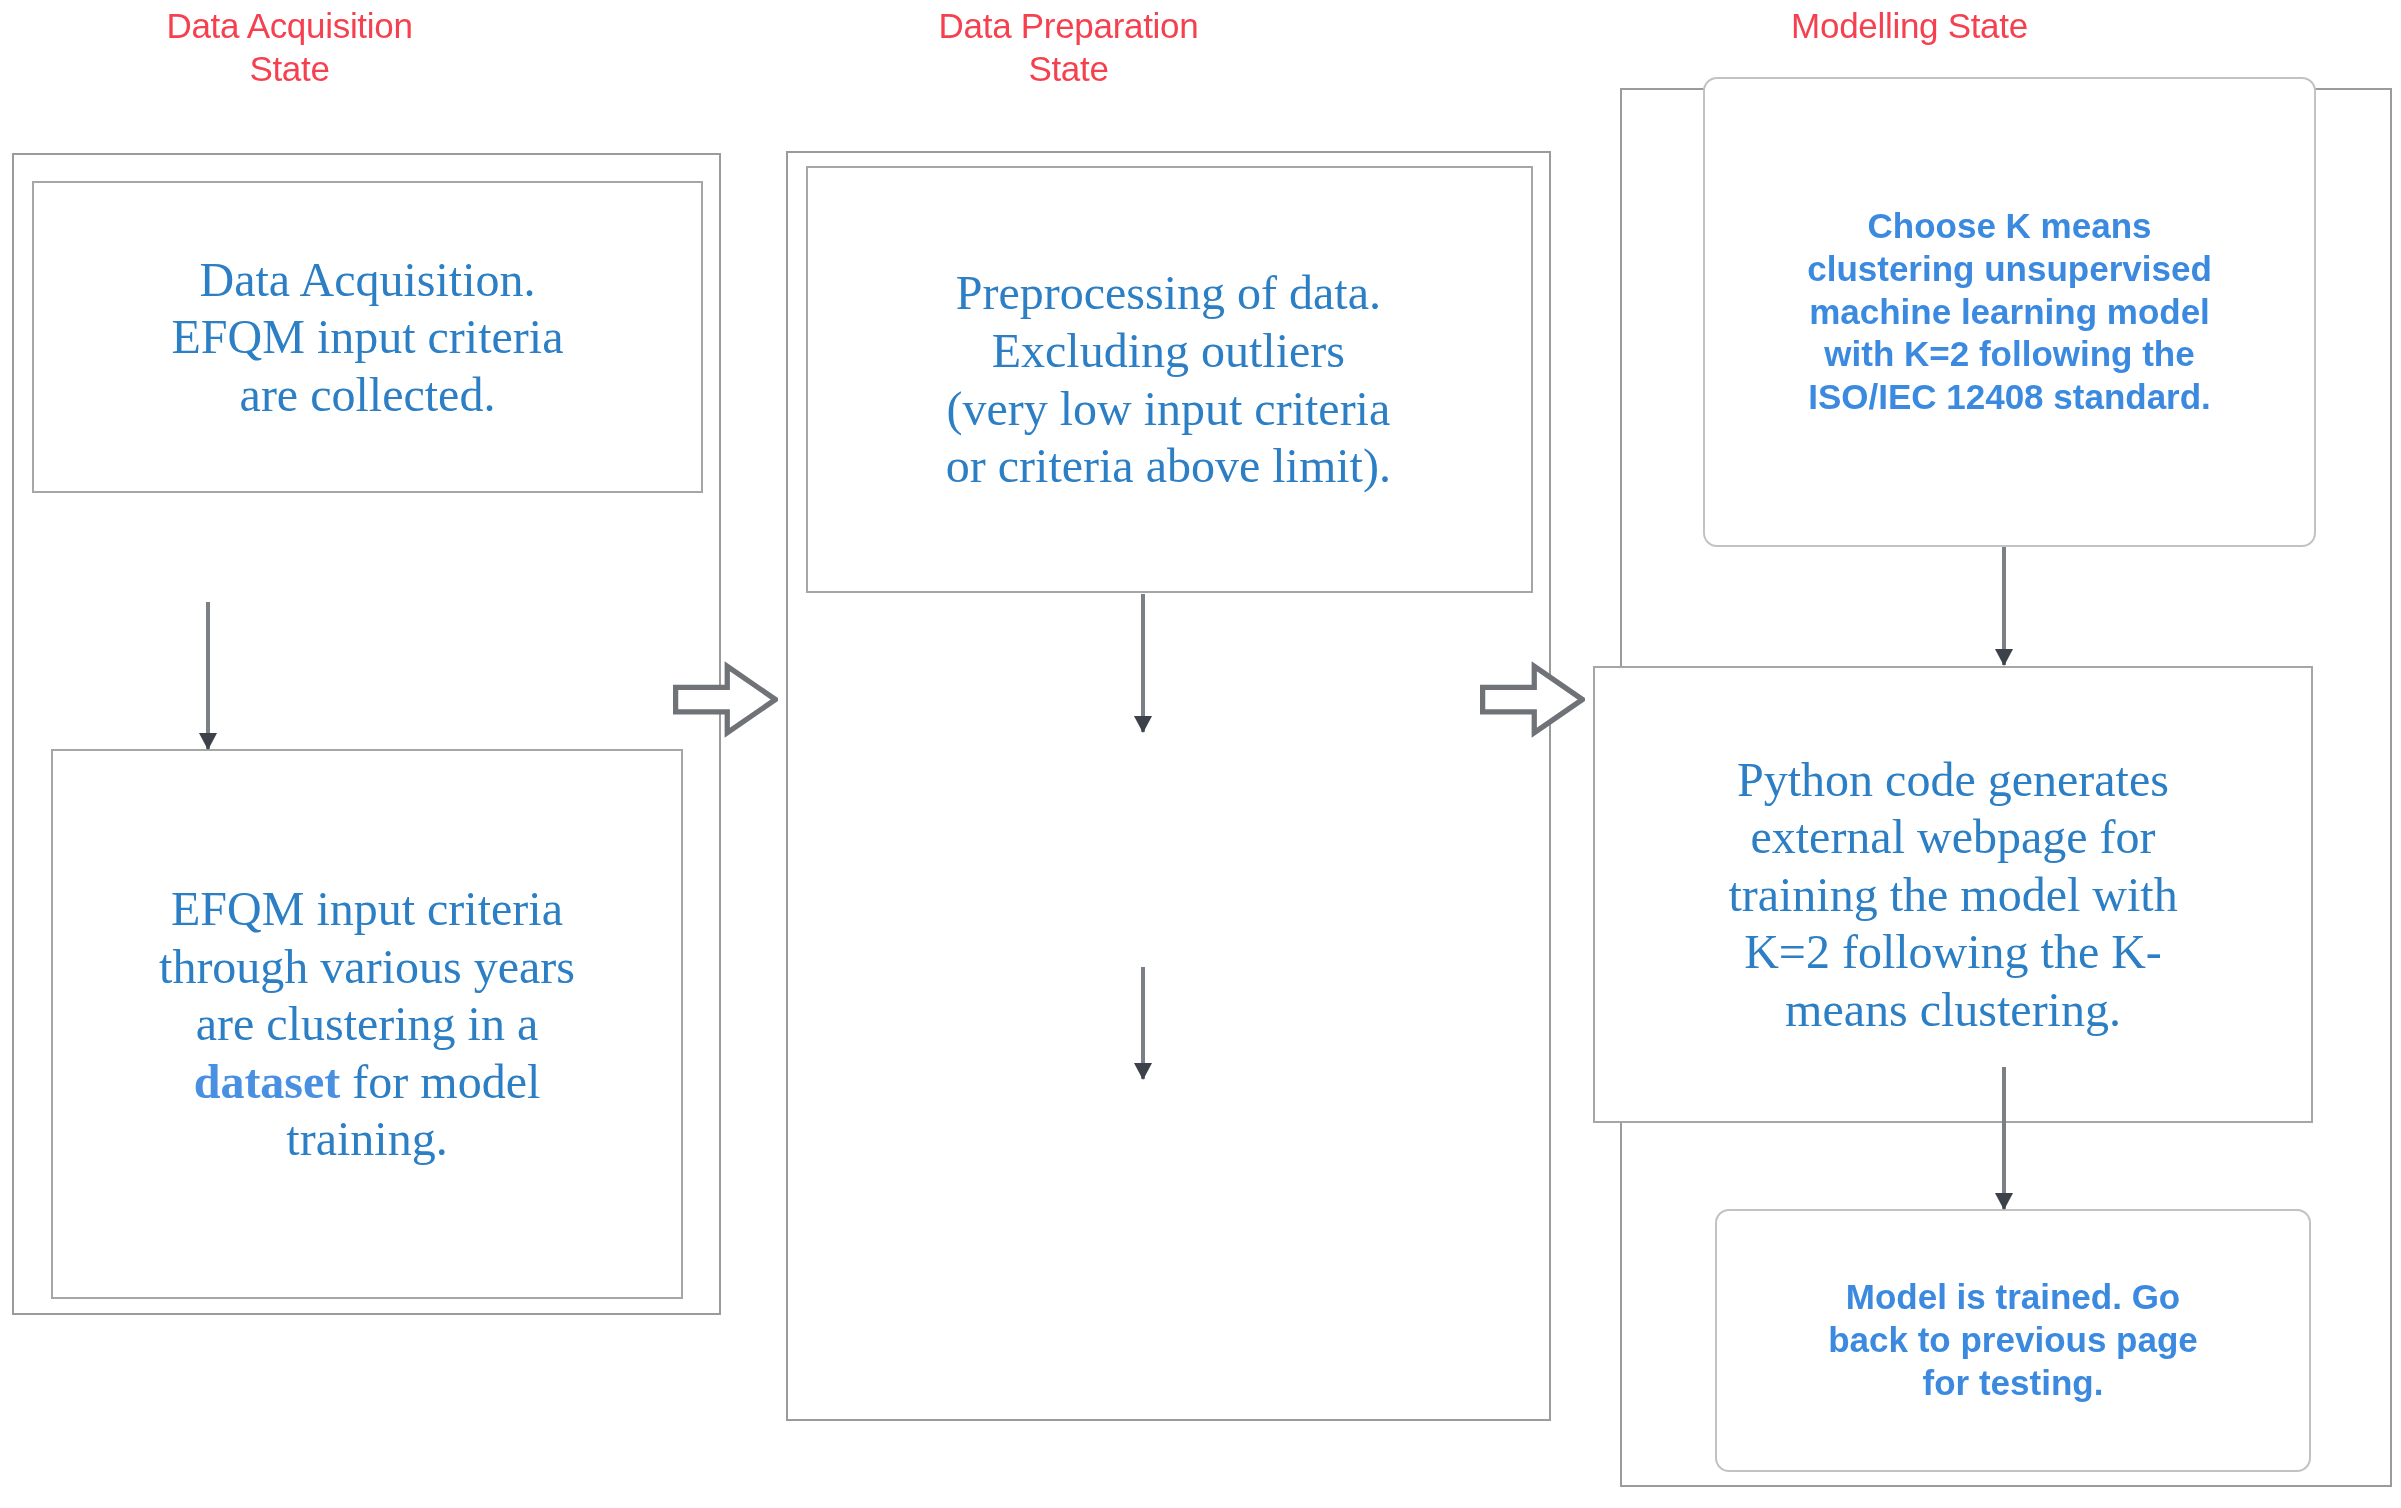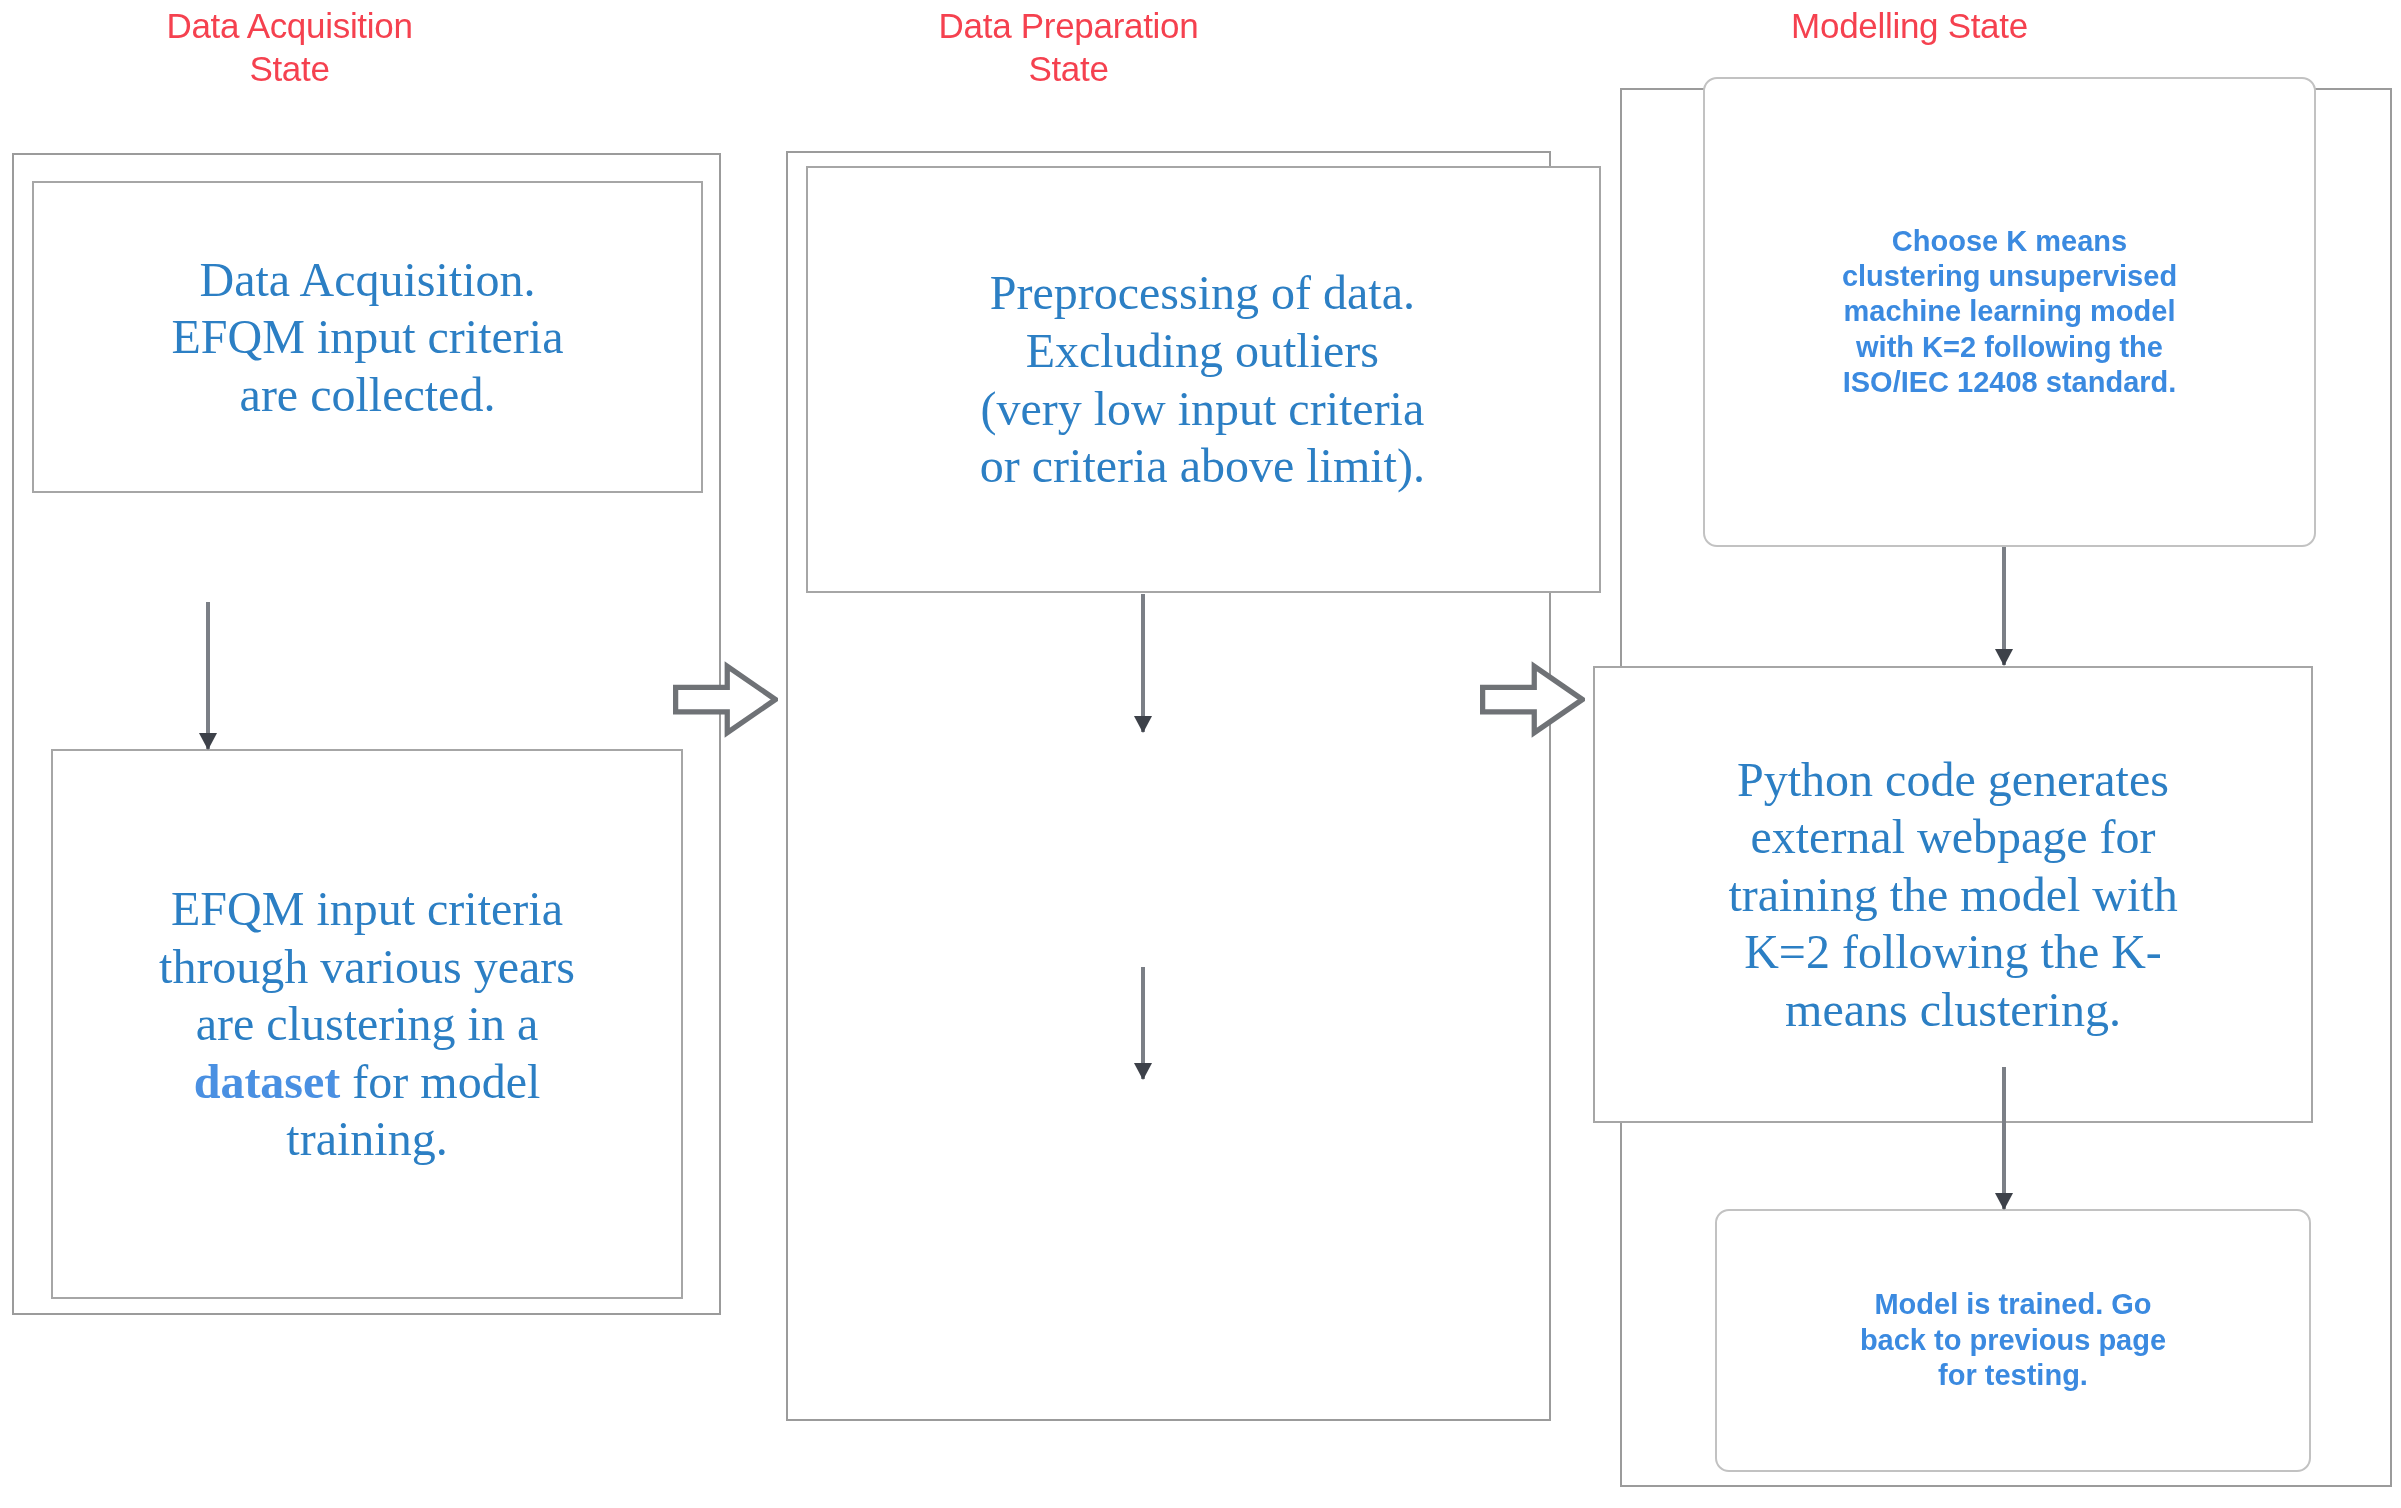--- a/index.html
+++ b/index.html
@@ -68,34 +68,34 @@
   .serif .txt {
     font-family: "Liberation Serif", serif;
     font-size: 48px;
     line-height: 1.20;
     color: #2c7fc4;
   }
   
   .sans .txt {
     font-family: "Liberation Sans", sans-serif;
     font-weight: bold;
-    font-size: 29px;
+    font-size: 35px;
     line-height: 1.22;
     color: #3b8ae0;
   }
 
   .kw { font-weight: bold; color: #4a90e2; }
   .kw-serif { font-weight: bold; color: #4a90e2; }
 
   
   #node-acq-1 { left: 32px;  top: 181px; width: 671px;  height: 312px; }
   #node-acq-2 { left: 51px;  top: 749px; width: 632px;  height: 550px; }
 
   
-  #node-prep-1 { left: 806px; top: 166px;  width: 795px; height: 427px; padding-left: 10px; }
+  #node-prep-1 { left: 806px; top: 166px;  width: 727px; height: 427px; padding-left: 10px; }
   #node-prep-2 { left: 872px; top: 732px;  width: 543px; height: 235px; }
   #node-prep-3 { left: 872px; top: 1079px; width: 543px; height: 315px; }
 
   
   #node-model-1 { left: 1703px; top: 77px;   width: 613px; height: 470px; }
   #node-model-2 { left: 1593px; top: 666px;  width: 720px; height: 457px; }
   #node-model-3 { left: 1715px; top: 1209px; width: 596px; height: 263px; }
 
   
   .vconn {

